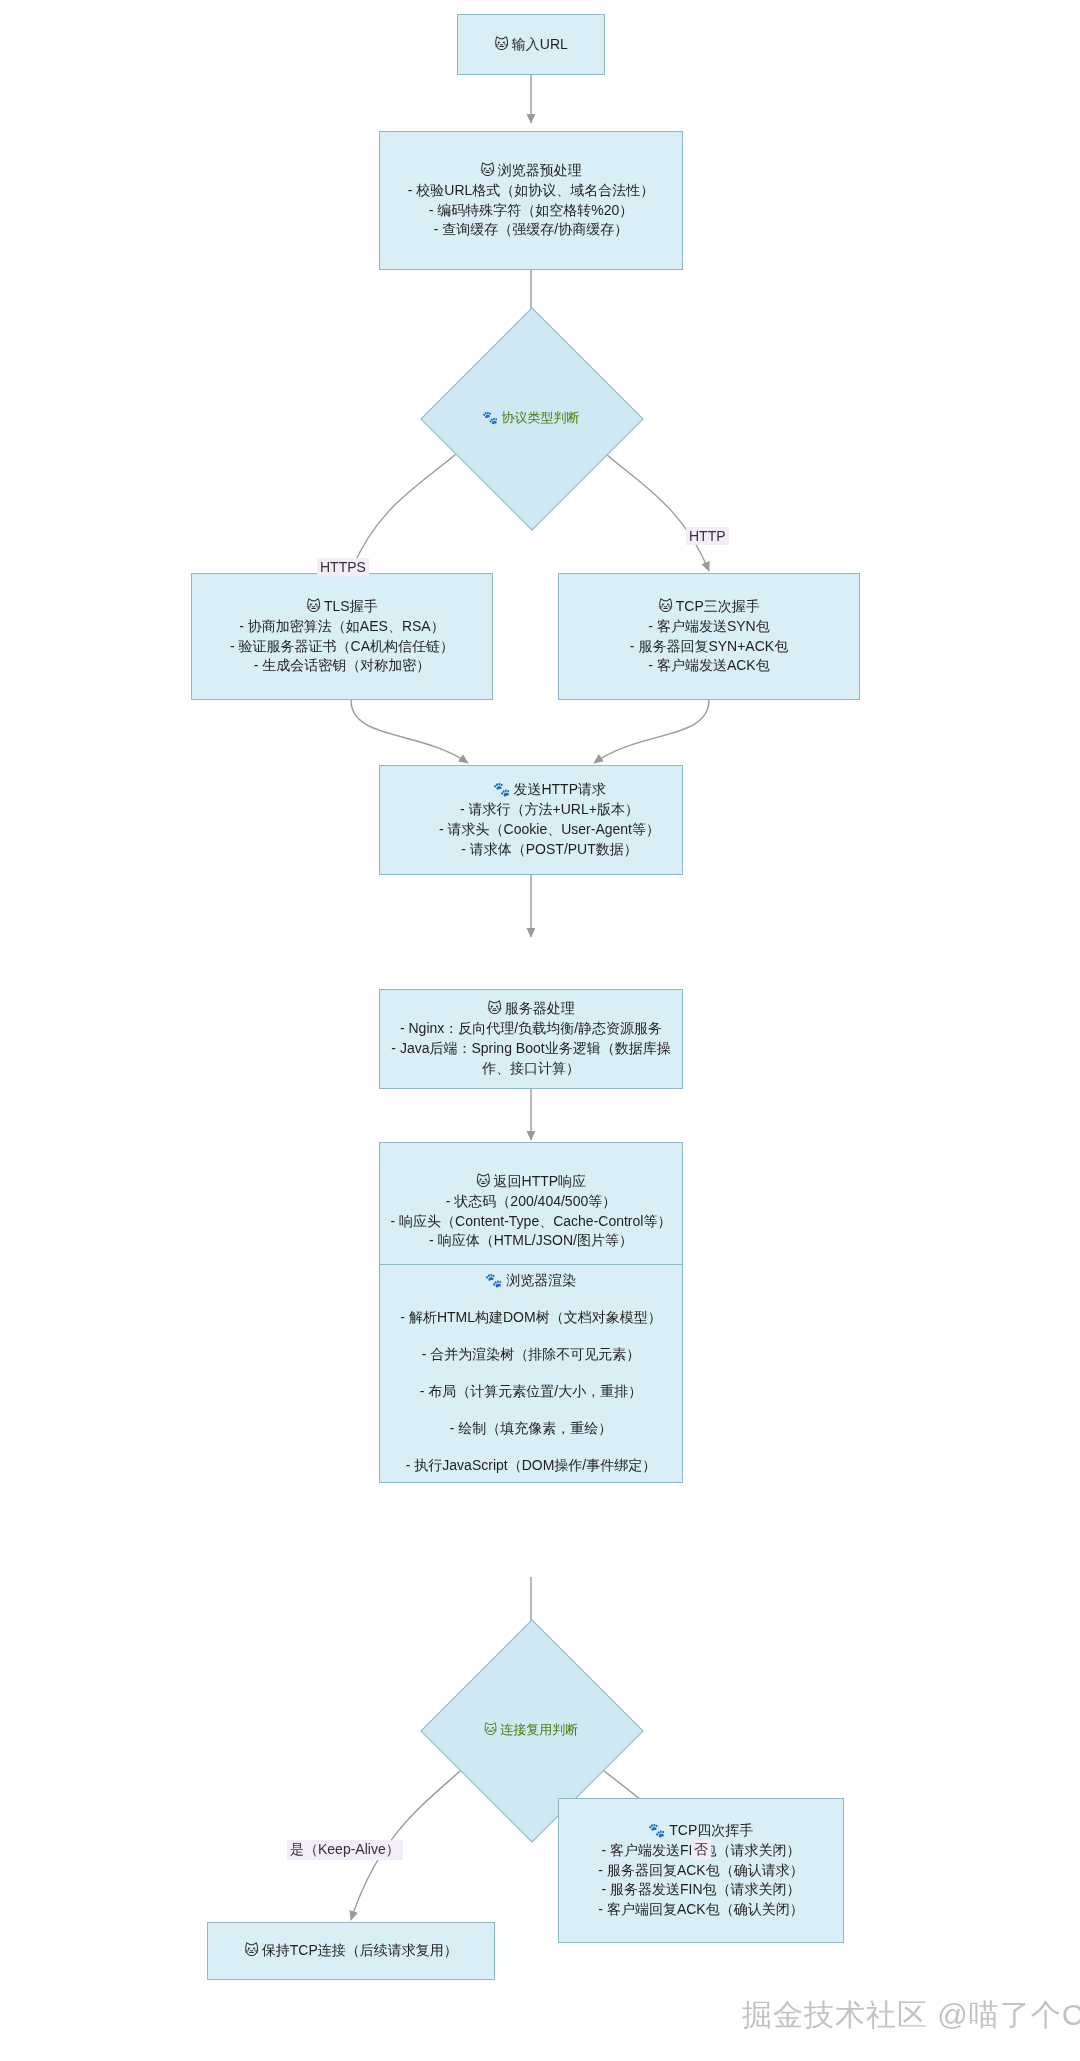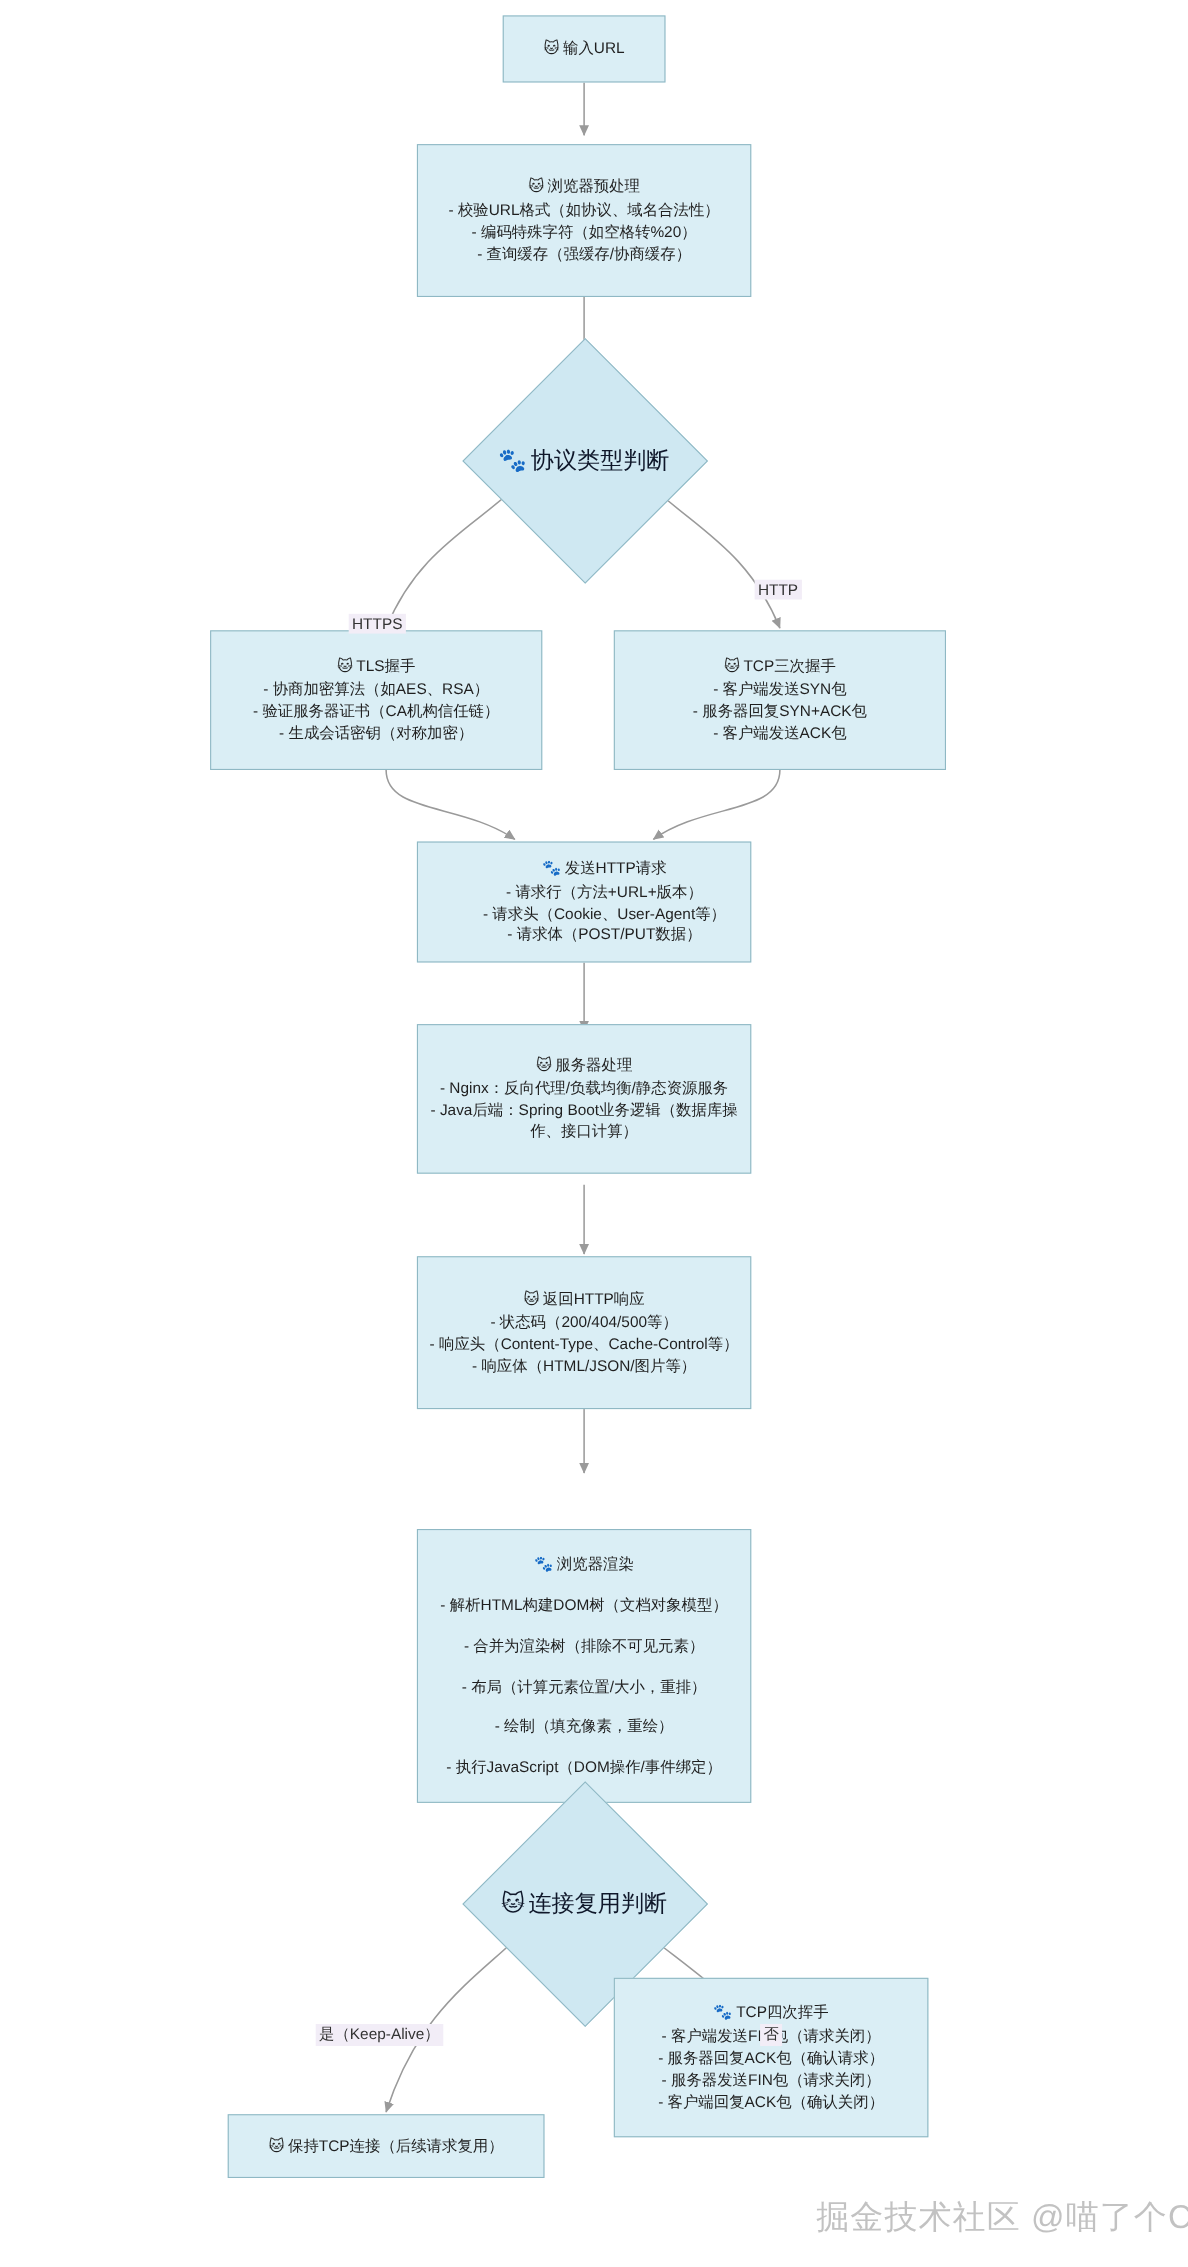--- a/index.html
+++ b/index.html
@@ -64,22 +64,22 @@
     top: 0;
     width: 100%;
     height: 100%;
     background: #cfe8f2;
     border: 1px solid #8fb8c4;
     transform: rotate(45deg);
   }
   .diamond-label {
     position: relative;
     z-index: 3;
-    font-size: 21px;
-    color: #0f172a;
+    font-size: 13px;
+    color: #4d7c0f;
     white-space: nowrap;
   }
   .edge-label {
     position: absolute;
     z-index: 3;
     font-size: 14px;
     color: #333333;
     background: #f2edf7;
     padding: 1px 3px;
     white-space: nowrap;
@@ -177,38 +177,38 @@
 
   <div class="node" style="left:379px; top:765px; width:304px; height:110px;padding-left:37px;">
     <div class="title">
       <span class="emoji">🐾</span><span>发送HTTP请求</span>
     </div>
     <span class="line">- 请求行（方法+URL+版本）</span>
     <span class="line">- 请求头（Cookie、User-Agent等）</span>
     <span class="line">- 请求体（POST/PUT数据）</span>
   </div>
 
-  <div class="node" style="left:379px; top:931px; width:304px; height:136px;">
+  <div class="node" style="left:379px; top:989px; width:304px; height:100px;">
     <div class="title">
       <span class="emoji">🐱</span><span>服务器处理</span>
     </div>
     <span class="line">- Nginx：反向代理/负载均衡/静态资源服务</span>
     <span class="line">- Java后端：Spring Boot业务逻辑（数据库操作、接口计算）</span>
   </div>
 
   <div class="node" style="left:379px; top:1142px; width:304px; height:139px;">
     <div class="title">
       <span class="emoji">🐱</span><span>返回HTTP响应</span>
     </div>
     <span class="line">- 状态码（200/404/500等）</span>
     <span class="line">- 响应头（Content-Type、Cache-Control等）</span>
     <span class="line">- 响应体（HTML/JSON/图片等）</span>
   </div>
 
-  <div class="node" style="left:379px; top:1390px; width:304px; height:249px;gap:17px;">
+  <div class="node" style="left:379px; top:1264px; width:304px; height:219px;gap:17px;">
     <div class="title">
       <span class="emoji">🐾</span><span>浏览器渲染</span>
     </div>
     <span class="line">- 解析HTML构建DOM树（文档对象模型）</span>
     <span class="line">- 合并为渲染树（排除不可见元素）</span>
     <span class="line">- 布局（计算元素位置/大小，重排）</span>
     <span class="line">- 绘制（填充像素，重绘）</span>
     <span class="line">- 执行JavaScript（DOM操作/事件绑定）</span>
   </div>
 

